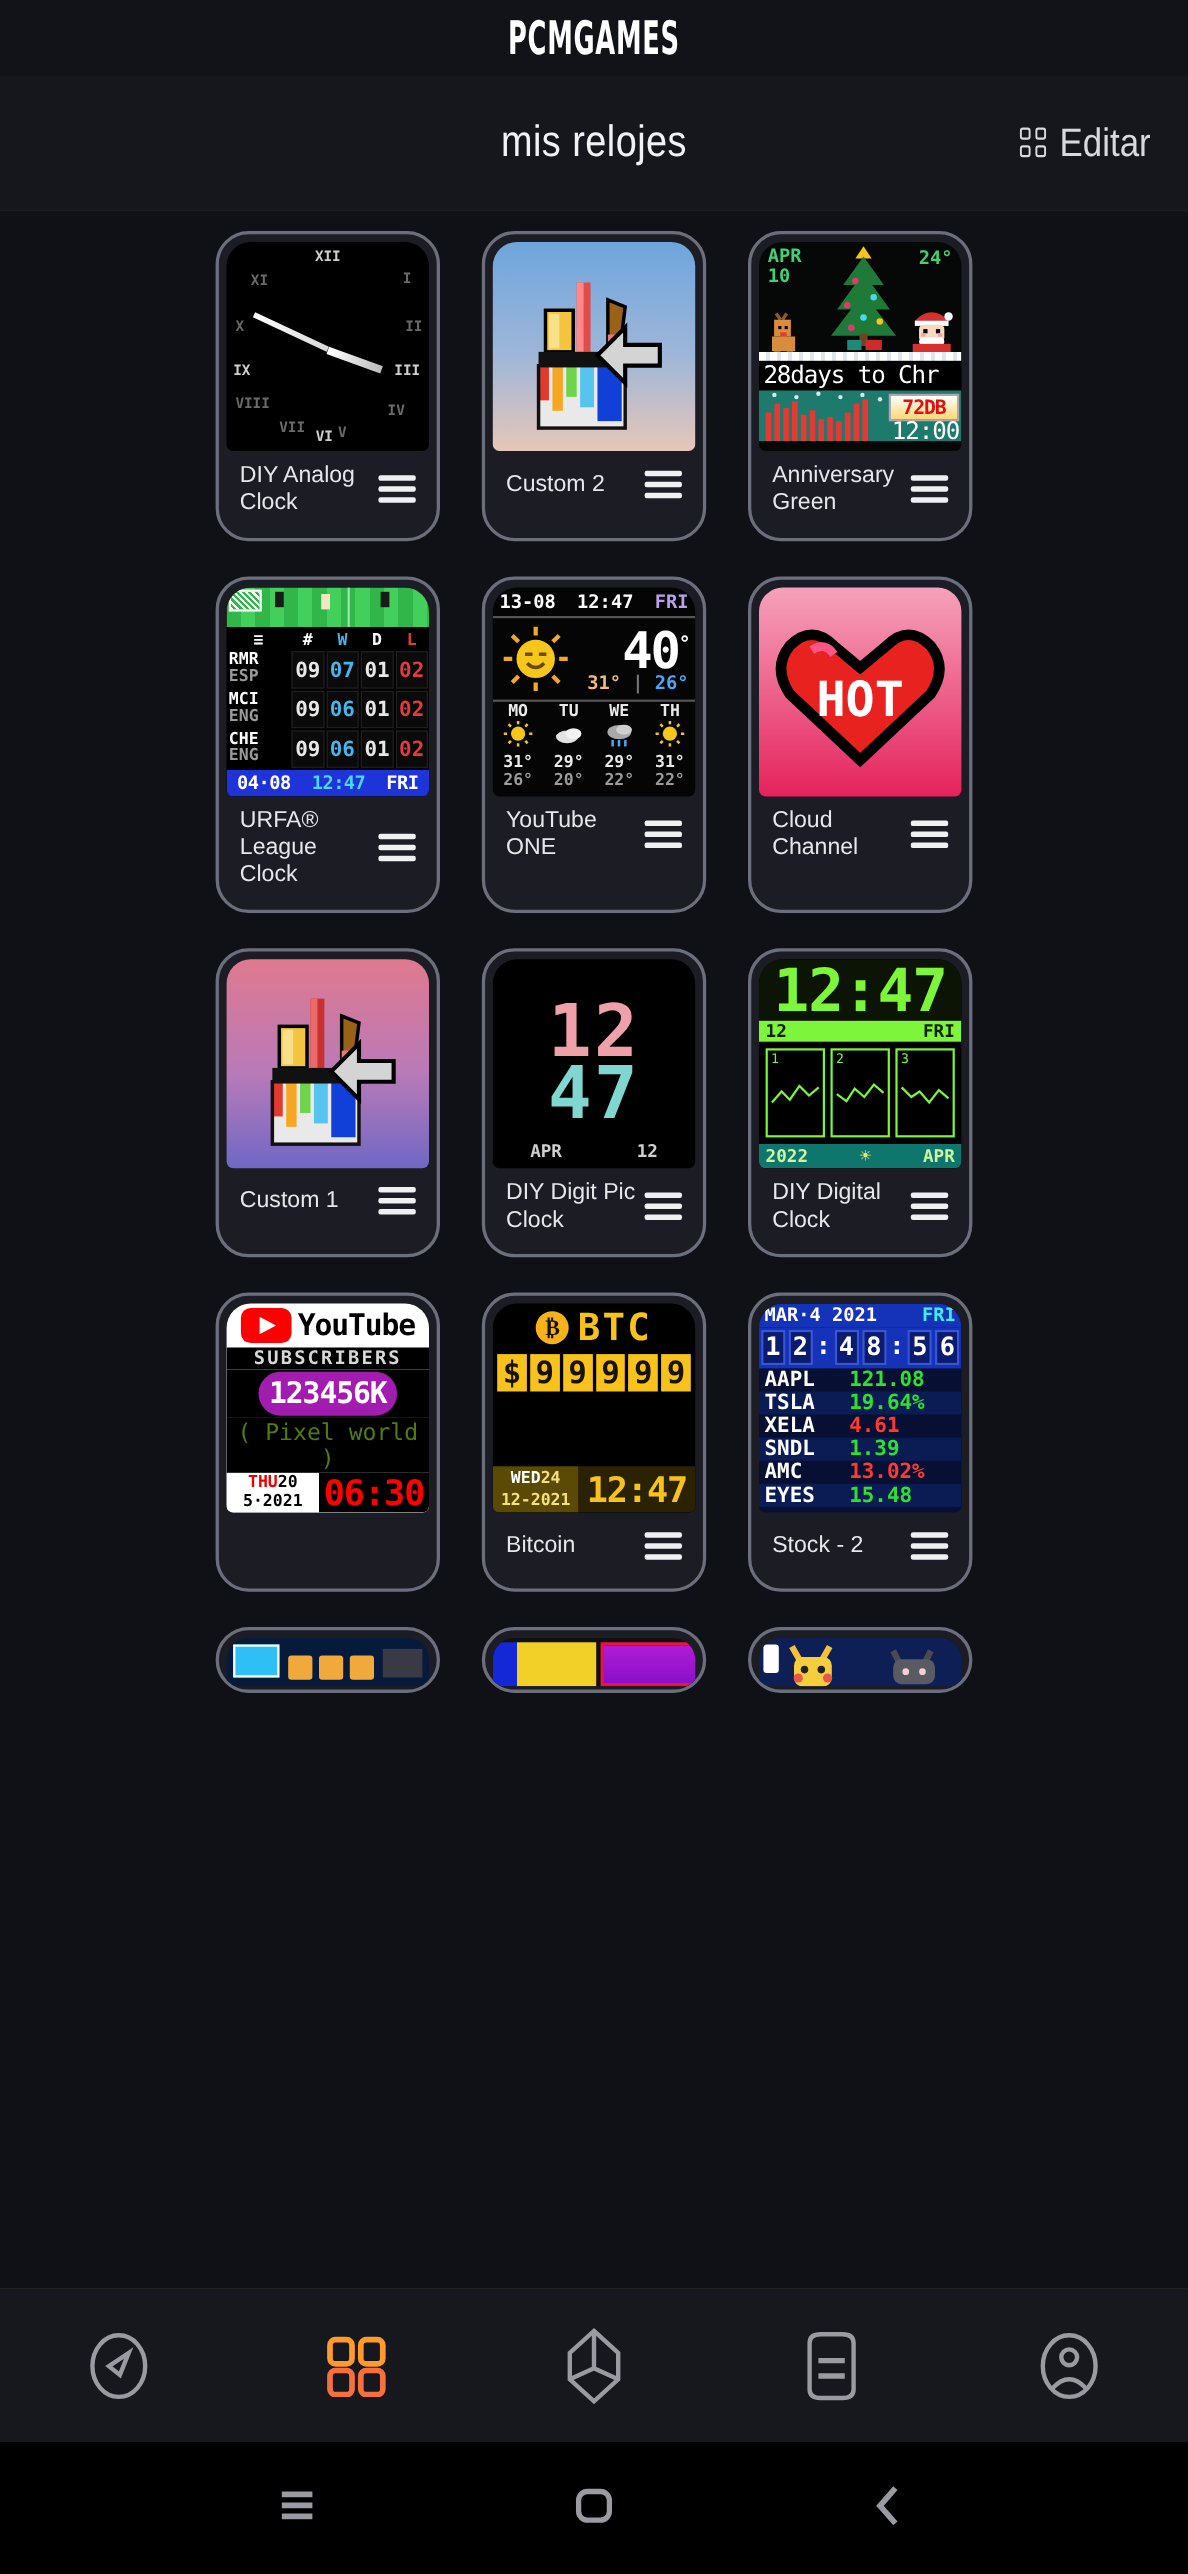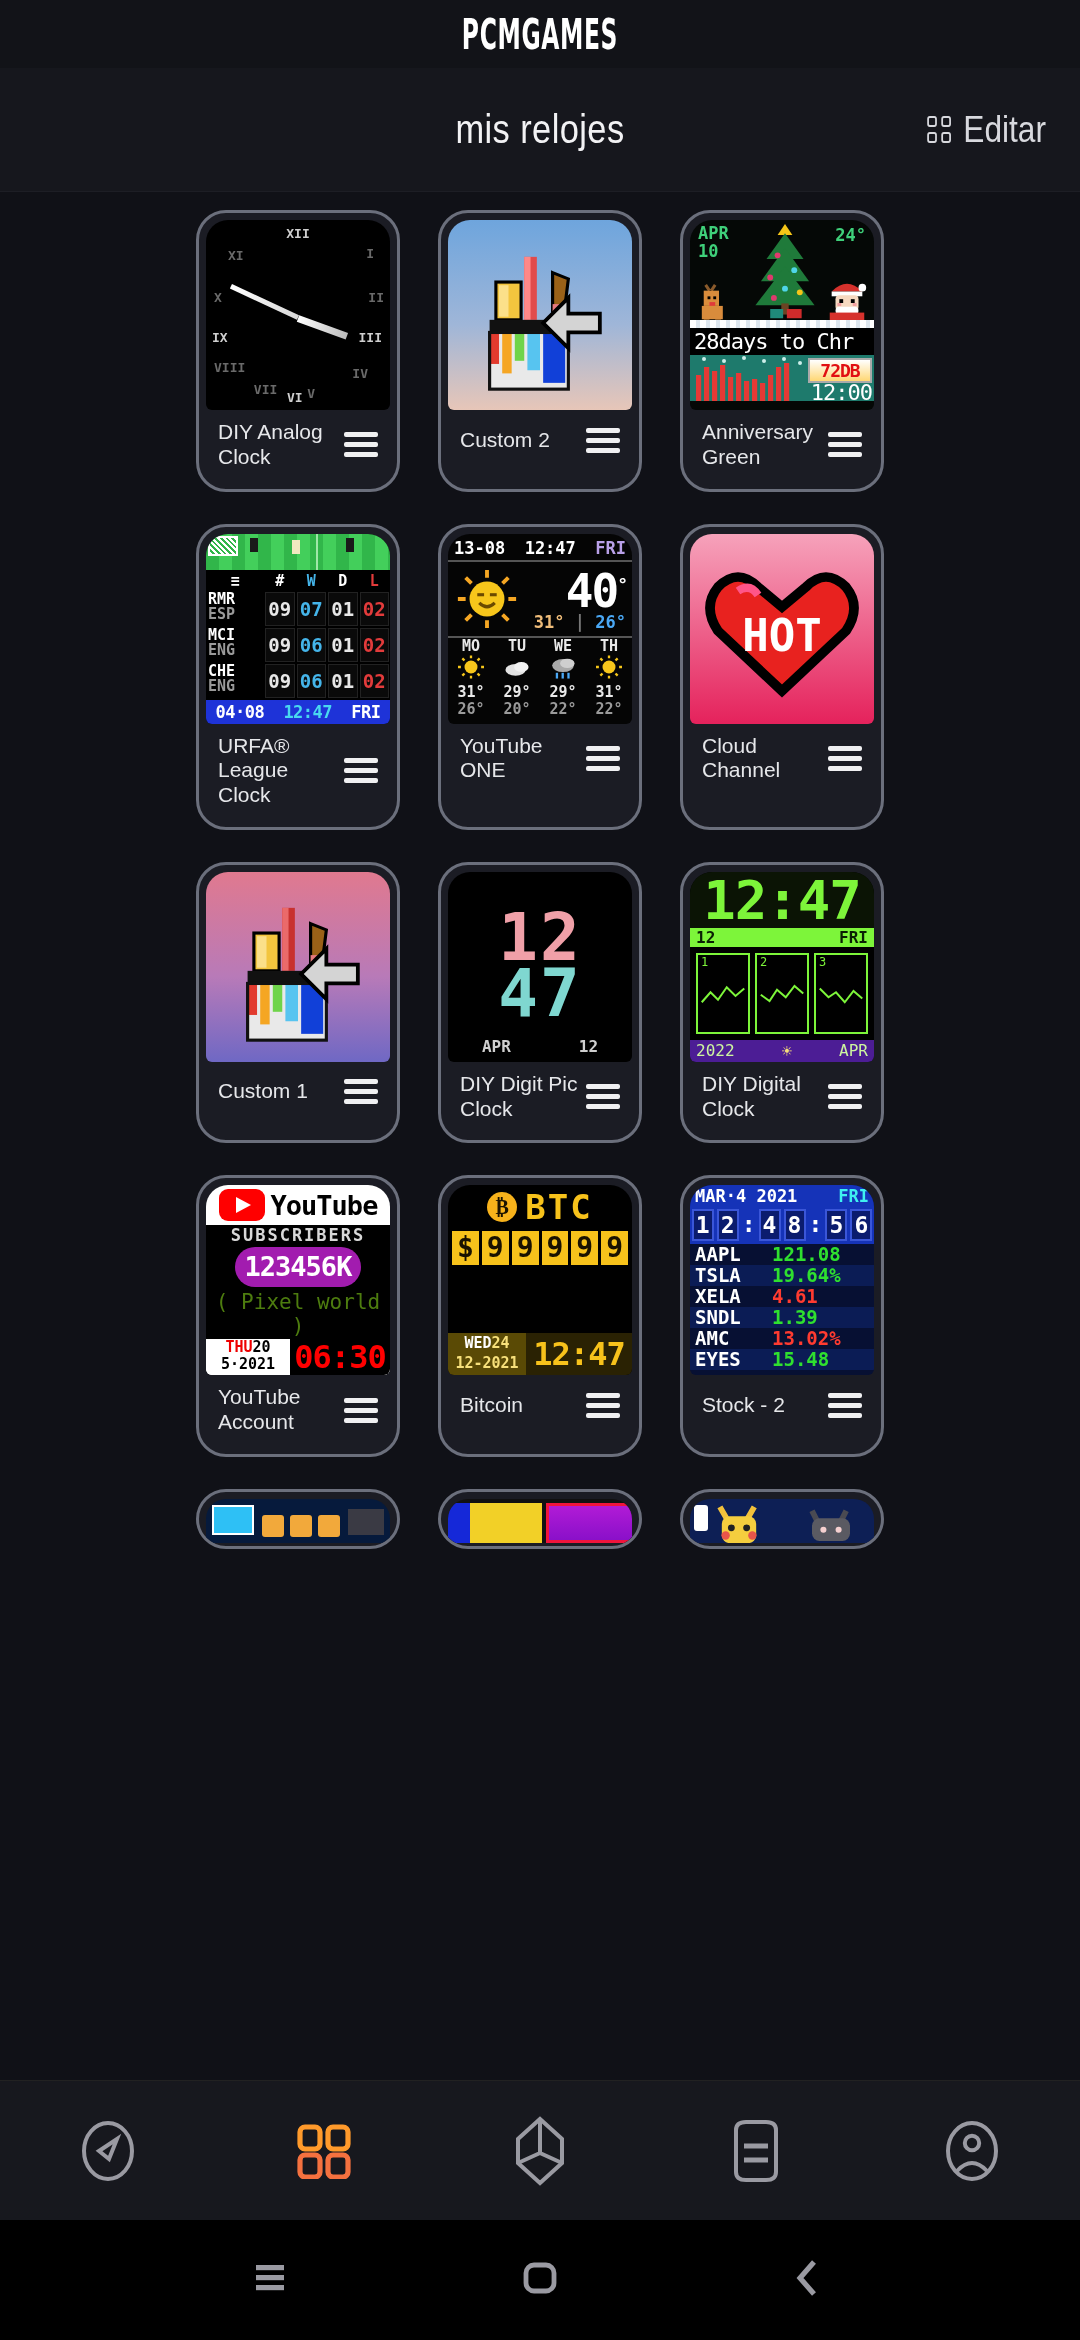--- a/index.html
+++ b/index.html
@@ -127,21 +127,21 @@
 
   
   .dgreen{ background:#000; display:flex; flex-direction:column; }
   .dg-top{ background:#0b1405; text-align:center; color:#7df53a; font-size:54px; font-weight:700;
     line-height:54px; letter-spacing:-1px; padding-top:2px;}
   .dg-bar{ background:#7df53a; color:#0a2004; font-size:16px; font-weight:700; display:flex;
     justify-content:space-between; padding:0 6px; }
   .dg-mid{ display:flex; gap:5px; padding:6px; flex:1;}
   .dg-box{ flex:1; border:2px solid #7df53a; position:relative; }
   .dg-box span{ position:absolute; left:3px; top:0; color:#7df53a; font-size:12px;}
-  .dg-foot{ background:#4c1d95; color:#cdf5a0; font-size:16px; font-weight:400; display:flex;
+  .dg-foot{ background:#0f766e; color:#cdf5a0; font-size:16px; font-weight:700; display:flex;
     justify-content:space-between; align-items:center; padding:1px 6px;}
 
   
   .yt{ background:#fff; display:flex; flex-direction:column; }
   .yt-logo{ display:flex; align-items:center; justify-content:center; gap:6px; height:42px;}
   .yt-play{ width:46px; height:32px; background:#f00; border-radius:9px; position:relative;}
   .yt-play:after{ content:""; position:absolute; left:17px; top:8px; border-left:15px solid #fff;
     border-top:8px solid transparent; border-bottom:8px solid transparent;}
   .yt-word{ font-size:27px; font-weight:700; color:#000; letter-spacing:-1px;}
   .yt-sub{ background:#000; color:#d8d8d8; text-align:center; font-size:17px; font-weight:700; letter-spacing:2px;}
@@ -636,28 +636,20 @@
         </div>
         <div class="yt-name">( Pixel world )</div>
         <div class="yt-bot">
           <div class="yt-date">
             <div><span class="r">THU</span><span>20</span></div>
             <div>5·2021</div>
           </div>
           <div class="yt-time">06:30</div>
         </div>
       </div>
-      <div class="cardfoot">
-        <div class="cardname">YouTube Account</div>
-        <div class="hamb">
-              <i></i>
-              <i></i>
-              <i></i>
-            </div>
-      </div>
     </div>
 
     <div class="card">
       <div class="face btc">
         <div class="btc-top">
           <span class="btc-coin">₿</span>
           <span class="btc-word">BTC</span>
         </div>
         <div class="btc-price">
           <i>$</i>

